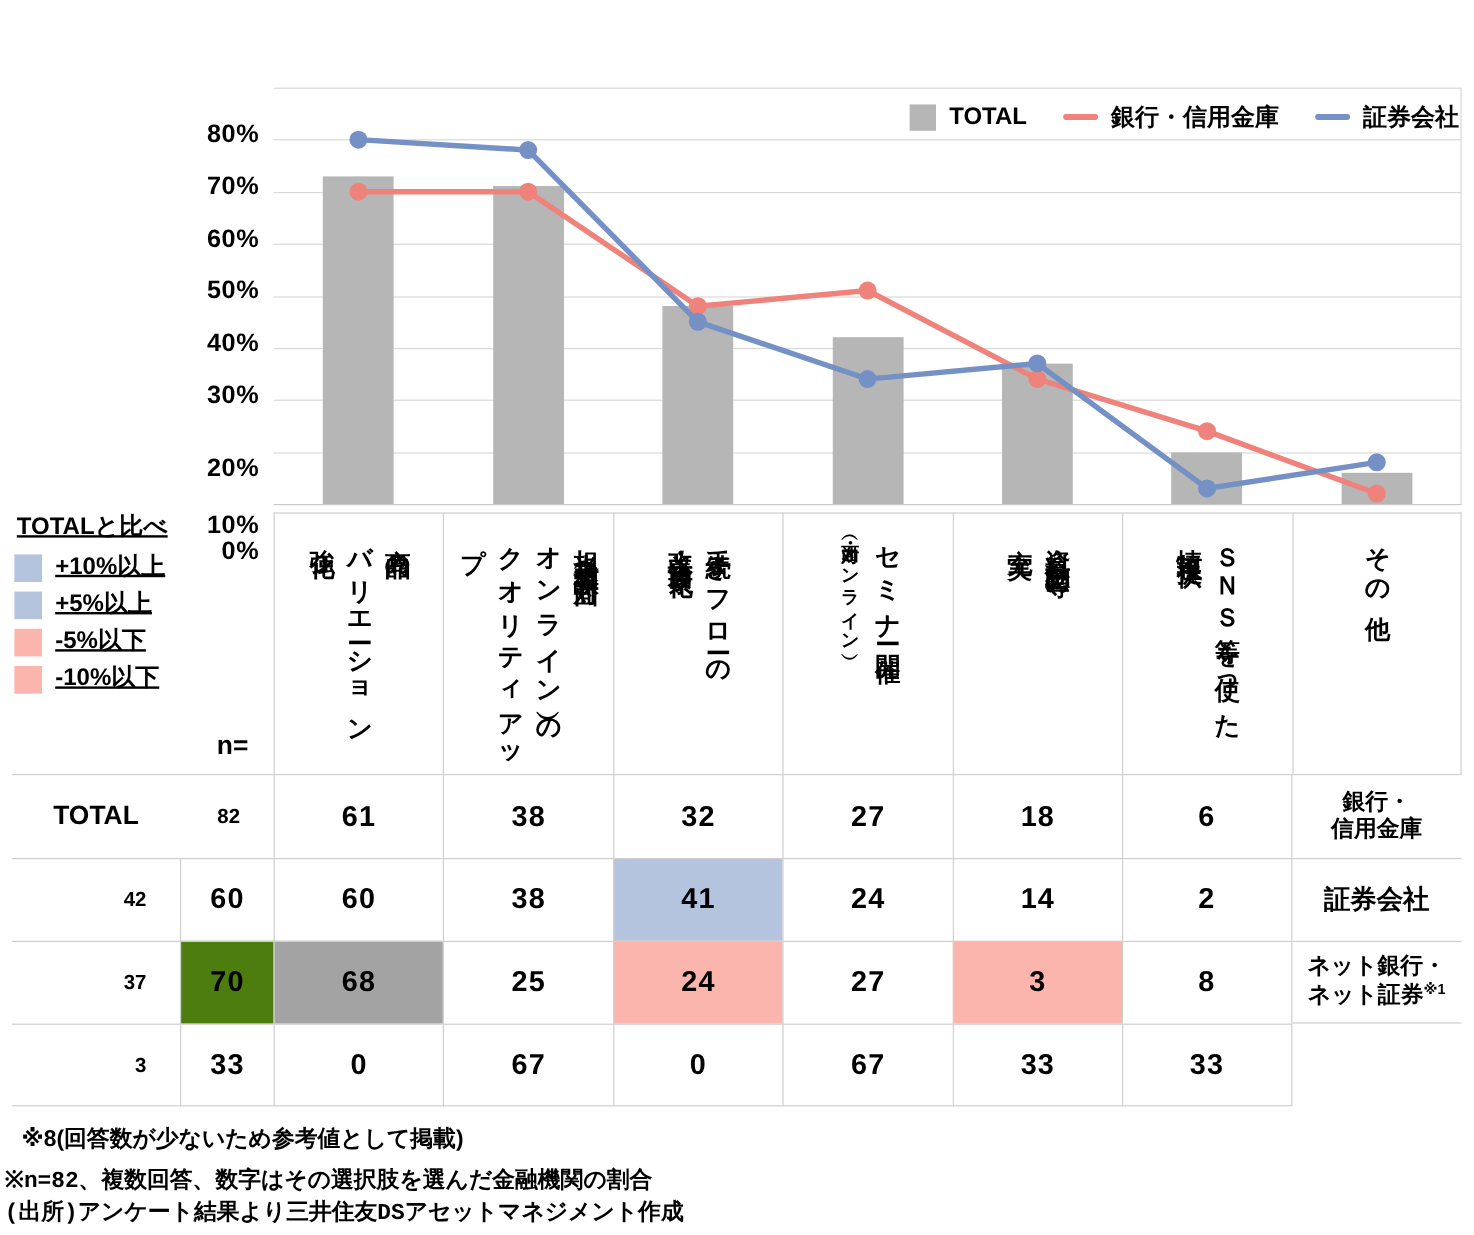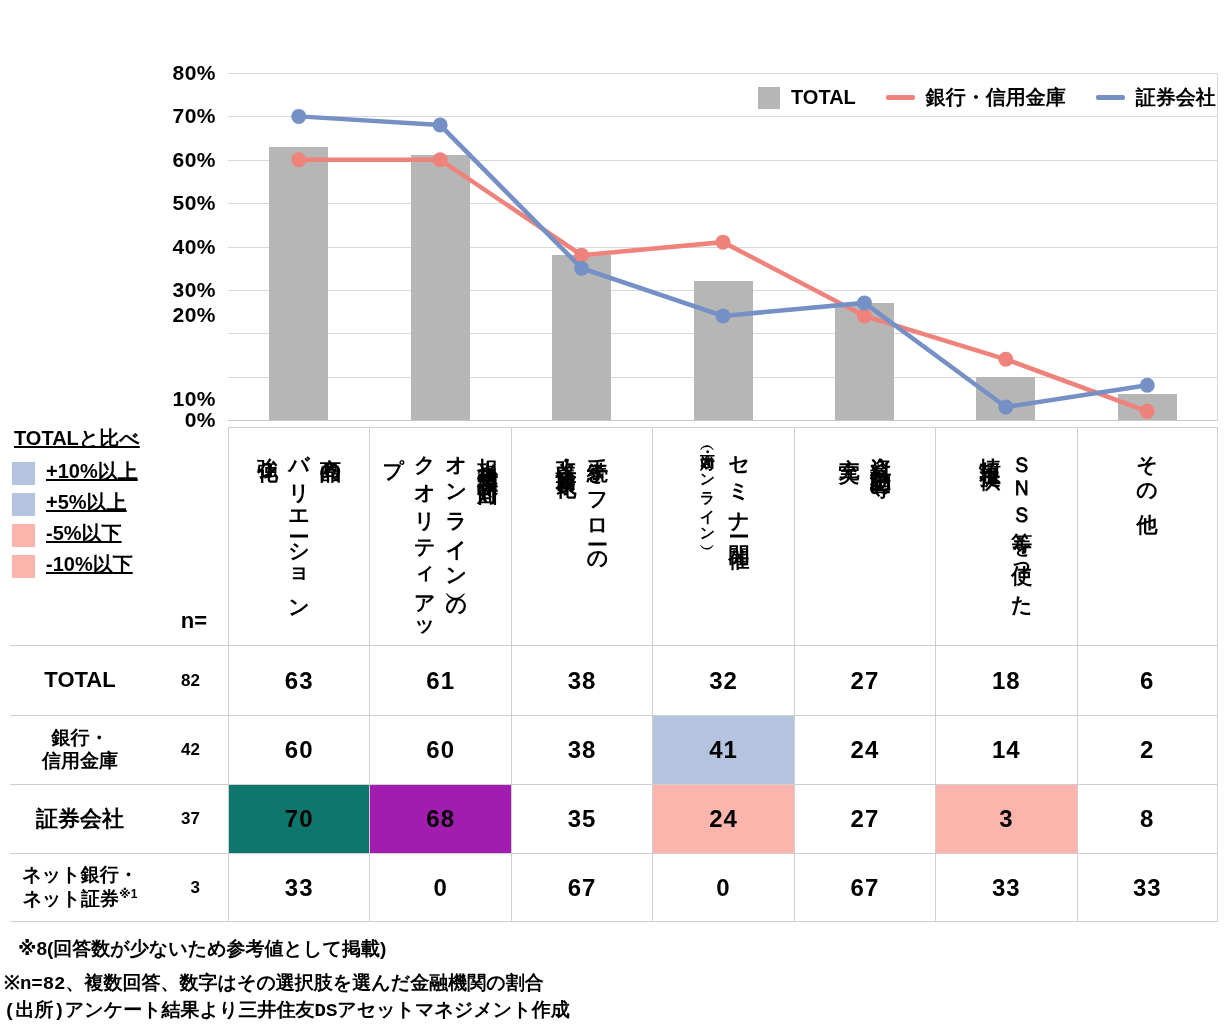--- a/index.html
+++ b/index.html
@@ -11,21 +11,21 @@
     position:relative;width:1228px;height:1029px;background:#fff;
     font-family:"Liberation Sans","DejaVu Sans",sans-serif;color:#000;
     overflow:hidden;
   }
   
   .gridline{position:absolute;left:228px;width:990px;height:1px;background:var(--grid);}
   .gridline.axis0{background:#c9c9c9;}
   .plot-right-border{position:absolute;left:1217px;top:73px;width:1px;height:348px;background:var(--grid);}
   .ytick{
     position:absolute;left:110px;width:106px;text-align:right;
-    font-size:21px;font-weight:600;transform:translateY(-52%);letter-spacing:0.5px;
+    font-size:21px;font-weight:600;transform:translateY(-52%);letter-spacing:0.5px;margin-top:40px;
   }
   .bar{position:absolute;width:59px;background:#b6b6b6;}
   #lines{position:absolute;left:0;top:0;pointer-events:none;}
   #chart-legend{
     position:absolute;top:84px;left:758px;display:flex;align-items:center;gap:30px;
     font-size:20px;font-weight:600;white-space:nowrap;
   }
   .leg-item{display:flex;align-items:center;gap:11px;}
   .leg-sq{width:22px;height:22px;}
   .leg-line{width:29px;height:5px;border-radius:2px;}
@@ -95,21 +95,21 @@
         <div class="gridline axis0" style="top: 420px;"></div>
         <div class="plot-right-border"></div>
       </div>
     <div id="yticks">
         <div class="ytick" style="top: 73px;">80%</div>
         <div class="ytick" style="top: 116.375px;">70%</div>
         <div class="ytick" style="top: 159.75px;">60%</div>
         <div class="ytick" style="top: 203.125px;">50%</div>
         <div class="ytick" style="top: 246.5px;">40%</div>
         <div class="ytick" style="top: 289.875px;">30%</div>
-        <div class="ytick" style="top: 315px;">20%</div>
+        <div class="ytick" style="top: 351px;">20%</div>
         <div class="ytick" style="top: 399px;">10%</div>
         <div class="ytick" style="top: 420px;">0%</div>
       </div>
     <div id="bars">
         <div class="bar" style="left: 269.214px; top: 146.738px; height: 273.262px; background: rgb(182, 182, 182);"></div>
         <div class="bar" style="left: 410.643px; top: 155.412px; height: 264.587px; background: rgb(182, 182, 182);"></div>
         <div class="bar" style="left: 552.071px; top: 255.175px; height: 164.825px; background: rgb(182, 182, 182);"></div>
         <div class="bar" style="left: 693.5px; top: 281.2px; height: 138.8px; background: rgb(182, 182, 182);"></div>
         <div class="bar" style="left: 834.929px; top: 302.887px; height: 117.112px; background: rgb(182, 182, 182);"></div>
         <div class="bar" style="left: 976.357px; top: 376.625px; height: 43.375px; background: rgb(182, 182, 182);"></div>
@@ -175,42 +175,41 @@
       </div>
       <div class="cell cat">
         <div class="vtext">ＳＮＳ等を使った
 情報提供</div>
       </div>
       <div class="cell cat lastcol">
         <div class="vtext">その他</div>
       </div>
       <div class="cell rlabel"><span>TOTAL</span></div>
       <div class="cell ncell">82</div>
-      <div class="cell val">63</div>
       <div class="cell val">61</div>
       <div class="cell val">38</div>
       <div class="cell val">32</div>
       <div class="cell val">27</div>
       <div class="cell val">18</div>
       <div class="cell val lastcol">6</div>
       <div class="cell rlabel small"><span>銀行・
 信用金庫</span></div>
       <div class="cell ncell">42</div>
       <div class="cell val">60</div>
       <div class="cell val">60</div>
       <div class="cell val">38</div>
       <div class="cell val" style="background: rgb(181, 196, 222);">41</div>
       <div class="cell val">24</div>
       <div class="cell val">14</div>
       <div class="cell val lastcol">2</div>
       <div class="cell rlabel"><span>証券会社</span></div>
       <div class="cell ncell">37</div>
-      <div class="cell val" style="background: #0f766e;">70</div>
-      <div class="cell val" style="background: #a21caf;">68</div>
-      <div class="cell val">35</div>
+      <div class="cell val" style="background: #4d7c0f;">70</div>
+      <div class="cell val" style="background: #a3a3a3;">68</div>
+      <div class="cell val">25</div>
       <div class="cell val" style="background: rgb(252, 181, 172);">24</div>
       <div class="cell val">27</div>
       <div class="cell val" style="background: rgb(252, 181, 172);">3</div>
       <div class="cell val lastcol">8</div>
       <div class="cell rlabel small lastrow"><span>ネット銀行・
 ネット証券<span class="note">※1</span></span></div>
       <div class="cell ncell lastrow">3</div>
       <div class="cell val lastrow">33</div>
       <div class="cell val lastrow">0</div>
       <div class="cell val lastrow">67</div>

